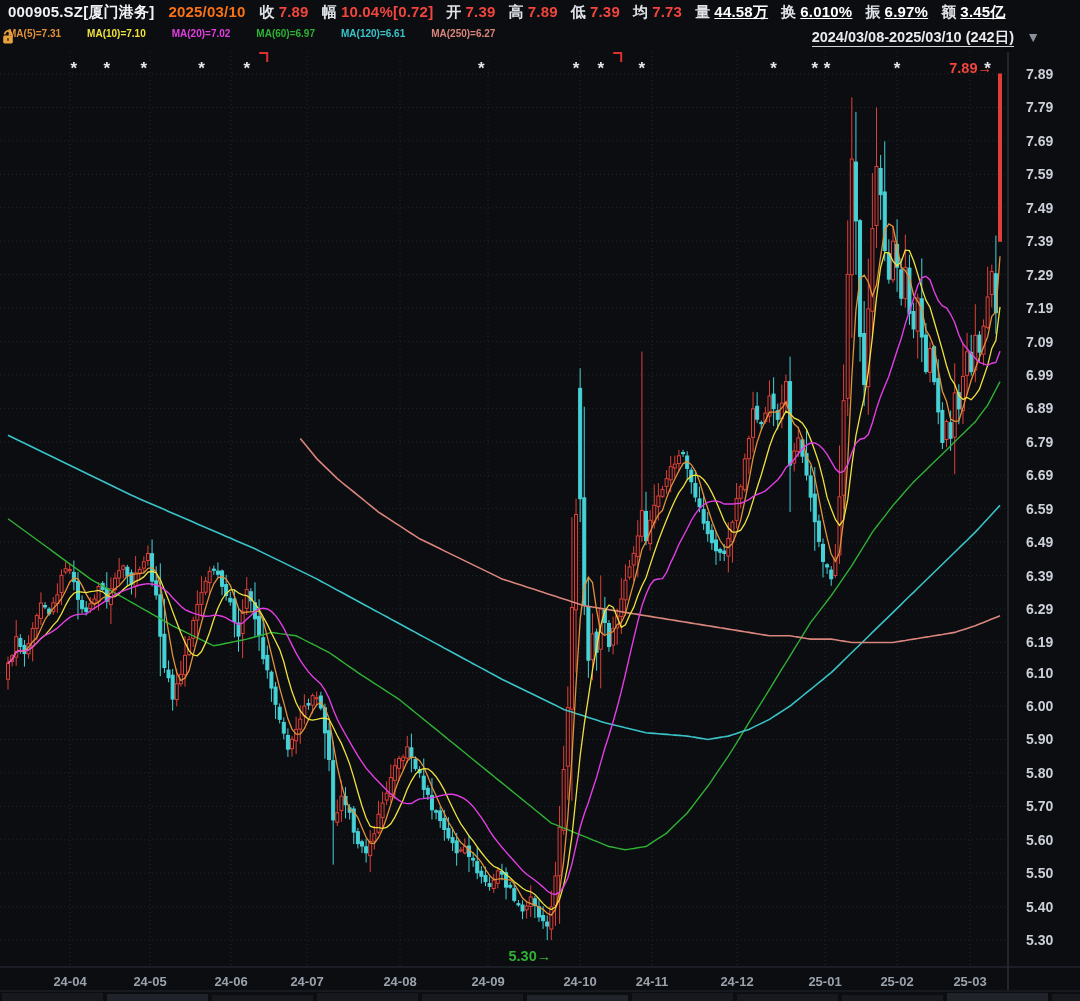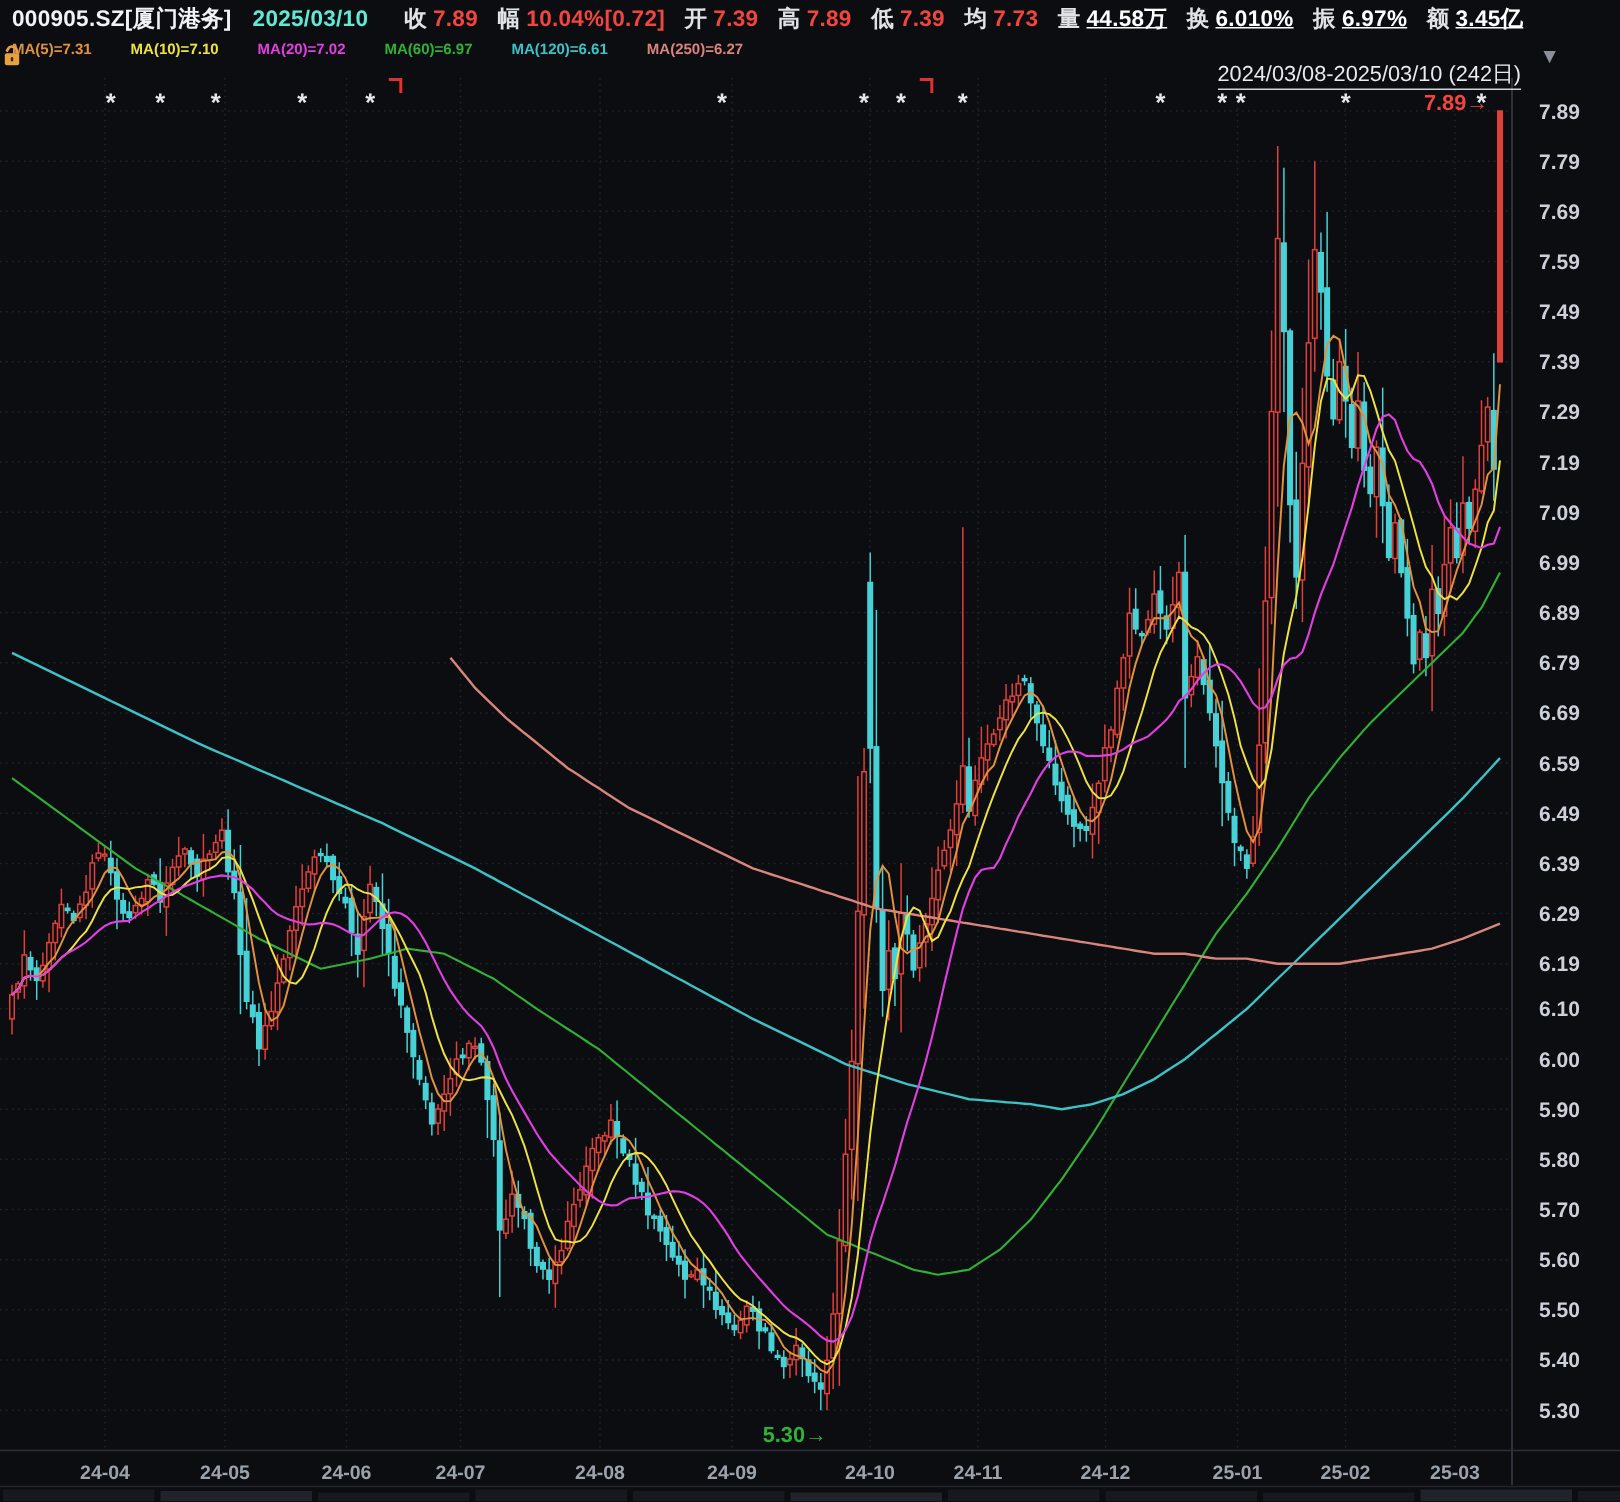--- a/index.html
+++ b/index.html
@@ -2,29 +2,29 @@
 <html><head>
 <meta charset="utf-8">
 <style>
   html,body{margin:0;padding:0;background:#0b0d11;width:1080px;height:1001px;overflow:hidden;
     font-family:"Liberation Sans","DejaVu Sans",sans-serif;-webkit-font-smoothing:antialiased;}
   #stage{position:relative;width:1080px;height:1001px;background:#0b0d11;}
   
   #header{position:absolute;left:8px;top:3px;height:20px;white-space:nowrap;font-size:15px;
     color:#e8eaee;font-weight:700;letter-spacing:.2px;}
   #header .sym{color:#f0f2f5;margin-right:14px;}
-  #header .dt{color:#5eead4;margin-right:24px;font-weight:700;}
+  #header .dt{color:#f97316;margin-right:14px;font-weight:700;}
   #header .fld{margin-right:13px;}
   #header .lab{color:#dfe2e7;margin-right:4px;}
   #header .v-red{color:#f2453d;}
   #header .v-white{color:#ffffff;text-decoration:underline;}
   
   #legendrow{position:absolute;left:8px;top:28px;width:1064px;height:20px;font-size:10px;font-weight:700;white-space:nowrap;}
   .ma-item{display:inline-block;margin-right:26px;cursor:pointer;}
-  #rangebox{position:absolute;right:66px;top:40px;font-size:14.5px;font-weight:400;color:#e8eaee;}
+  #rangebox{position:absolute;right:66px;top:28px;font-size:14.5px;font-weight:700;color:#e8eaee;}
   #rangebox .rng{border-bottom:1.5px solid #cfd3da;padding-bottom:1px;cursor:pointer;}
   #caret{position:absolute;right:40px;top:29px;color:#8a9099;font-size:14px;cursor:pointer;}
   #lock{position:absolute;right:14px;top:29px;width:16px;height:16px;cursor:pointer;}
   svg{position:absolute;left:0;top:0;}
 </style>
 </head>
 <body>
 <div id="stage">
 
 <svg id="chart" width="1080" height="1001" viewBox="0 0 1080 1001">

